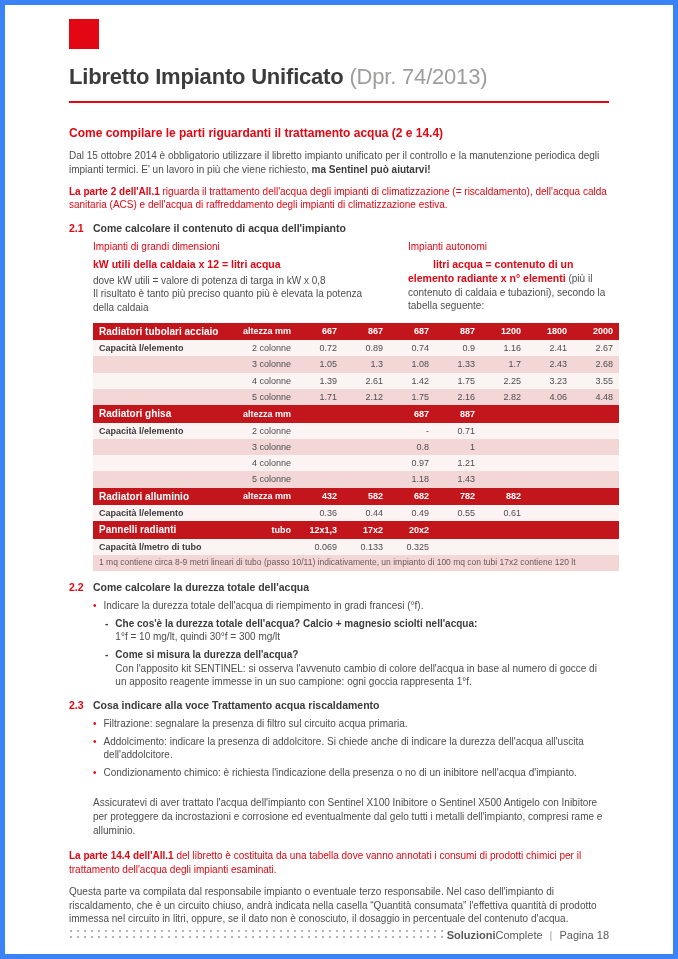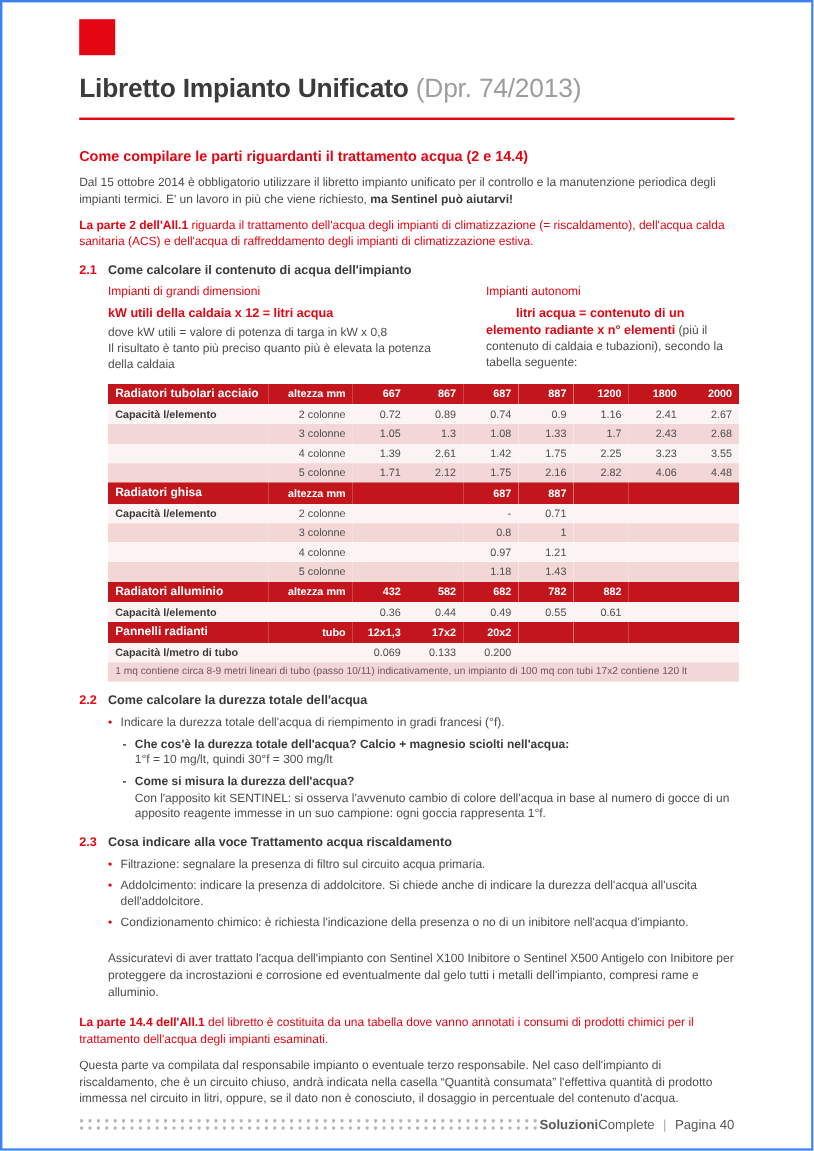--- a/index.html
+++ b/index.html
@@ -1,19 +1,19 @@
 <!DOCTYPE html>
 <html><head>
 <meta charset="utf-8">
 <style>
   * { margin:0; padding:0; box-sizing:border-box; }
   html,body { background:#f2f2f2; }
   body { font-family:"Liberation Sans", sans-serif; }
   .page { position:relative; width:678px; height:959px; margin:0 auto; background:#fff;
-          border:2px solid #3b82f6; overflow:hidden; }
+          border:5px solid #3b82f6; overflow:hidden; }
   .header { padding:14px 64px 0; }
   .logo { width:30px; height:30px; background:#e30613; }
   .title-row { margin-top:15px; font-size:22px; letter-spacing:-0.2px; white-space:nowrap; }
   .title-main { font-weight:bold; color:#3b3b3c; }
   .title-suffix { color:#9d9d9c; margin-left:6px; font-weight:normal; }
   .red-rule { margin:11px 64px 0; height:2px; background:#e30613; }
   .content { padding:22px 64px 0; color:#4d4d4f; font-size:10px; line-height:1.36; }
   .doc-heading { color:#e30613; font-weight:bold; font-size:12px; margin-bottom:8px; }
   .para { margin-bottom:8px; }
   .b { font-weight:bold; }
@@ -248,21 +248,21 @@
                 <td class="c-val"></td>
                 <td class="c-val"></td>
                 <td class="c-val"></td>
                 <td class="c-val"></td>
               </tr>
               <tr class="tr-light">
                 <td class="c-label c-rowlabel">Capacità l/metro di tubo</td>
                 <td class="c-sub c-body"></td>
                 <td class="c-val c-body">0.069</td>
                 <td class="c-val c-body">0.133</td>
-                <td class="c-val c-body">0.200</td>
+                <td class="c-val c-body">0.325</td>
                 <td class="c-val c-body"></td>
                 <td class="c-val c-body"></td>
                 <td class="c-val c-body"></td>
                 <td class="c-val c-body"></td>
               </tr>
               <tr class="tr-pink">
                 <td colspan="9" class="c-note">1 mq contiene circa 8-9 metri lineari di tubo (passo 10/11) indicativamente, un impianto di 100 mq con tubi 17x2 contiene 120 lt</td>
               </tr>
             </tbody>
         </table>
@@ -324,17 +324,17 @@
       <span class="b">La parte 14.4 dell'All.1</span><span> del libretto è costituita da una tabella dove vanno annotati i consumi di prodotti chimici per il trattamento dell'acqua degli impianti esaminati.</span>
     </div>
 
     <div class="para">Questa parte va compilata dal responsabile impianto o eventuale terzo responsabile. Nel caso dell'impianto di riscaldamento, che è un circuito chiuso, andrà indicata nella casella “Quantità consumata” l'effettiva quantità di prodotto immessa nel circuito in litri, oppure, se il dato non è conosciuto, il dosaggio in percentuale del contenuto d'acqua.</div>
 
   </div>
 
   <div class="footer">
     <div class="dots"></div>
     <div class="brand">
-      <span class="b">Soluzioni</span><span>Complete</span><span class="sep">|</span><span class="pg">Pagina 40</span>
+      <span class="b">Soluzioni</span><span>Complete</span><span class="sep">|</span><span class="pg">Pagina 18</span>
     </div>
   </div>
 
 </div>
 
 </body></html>

